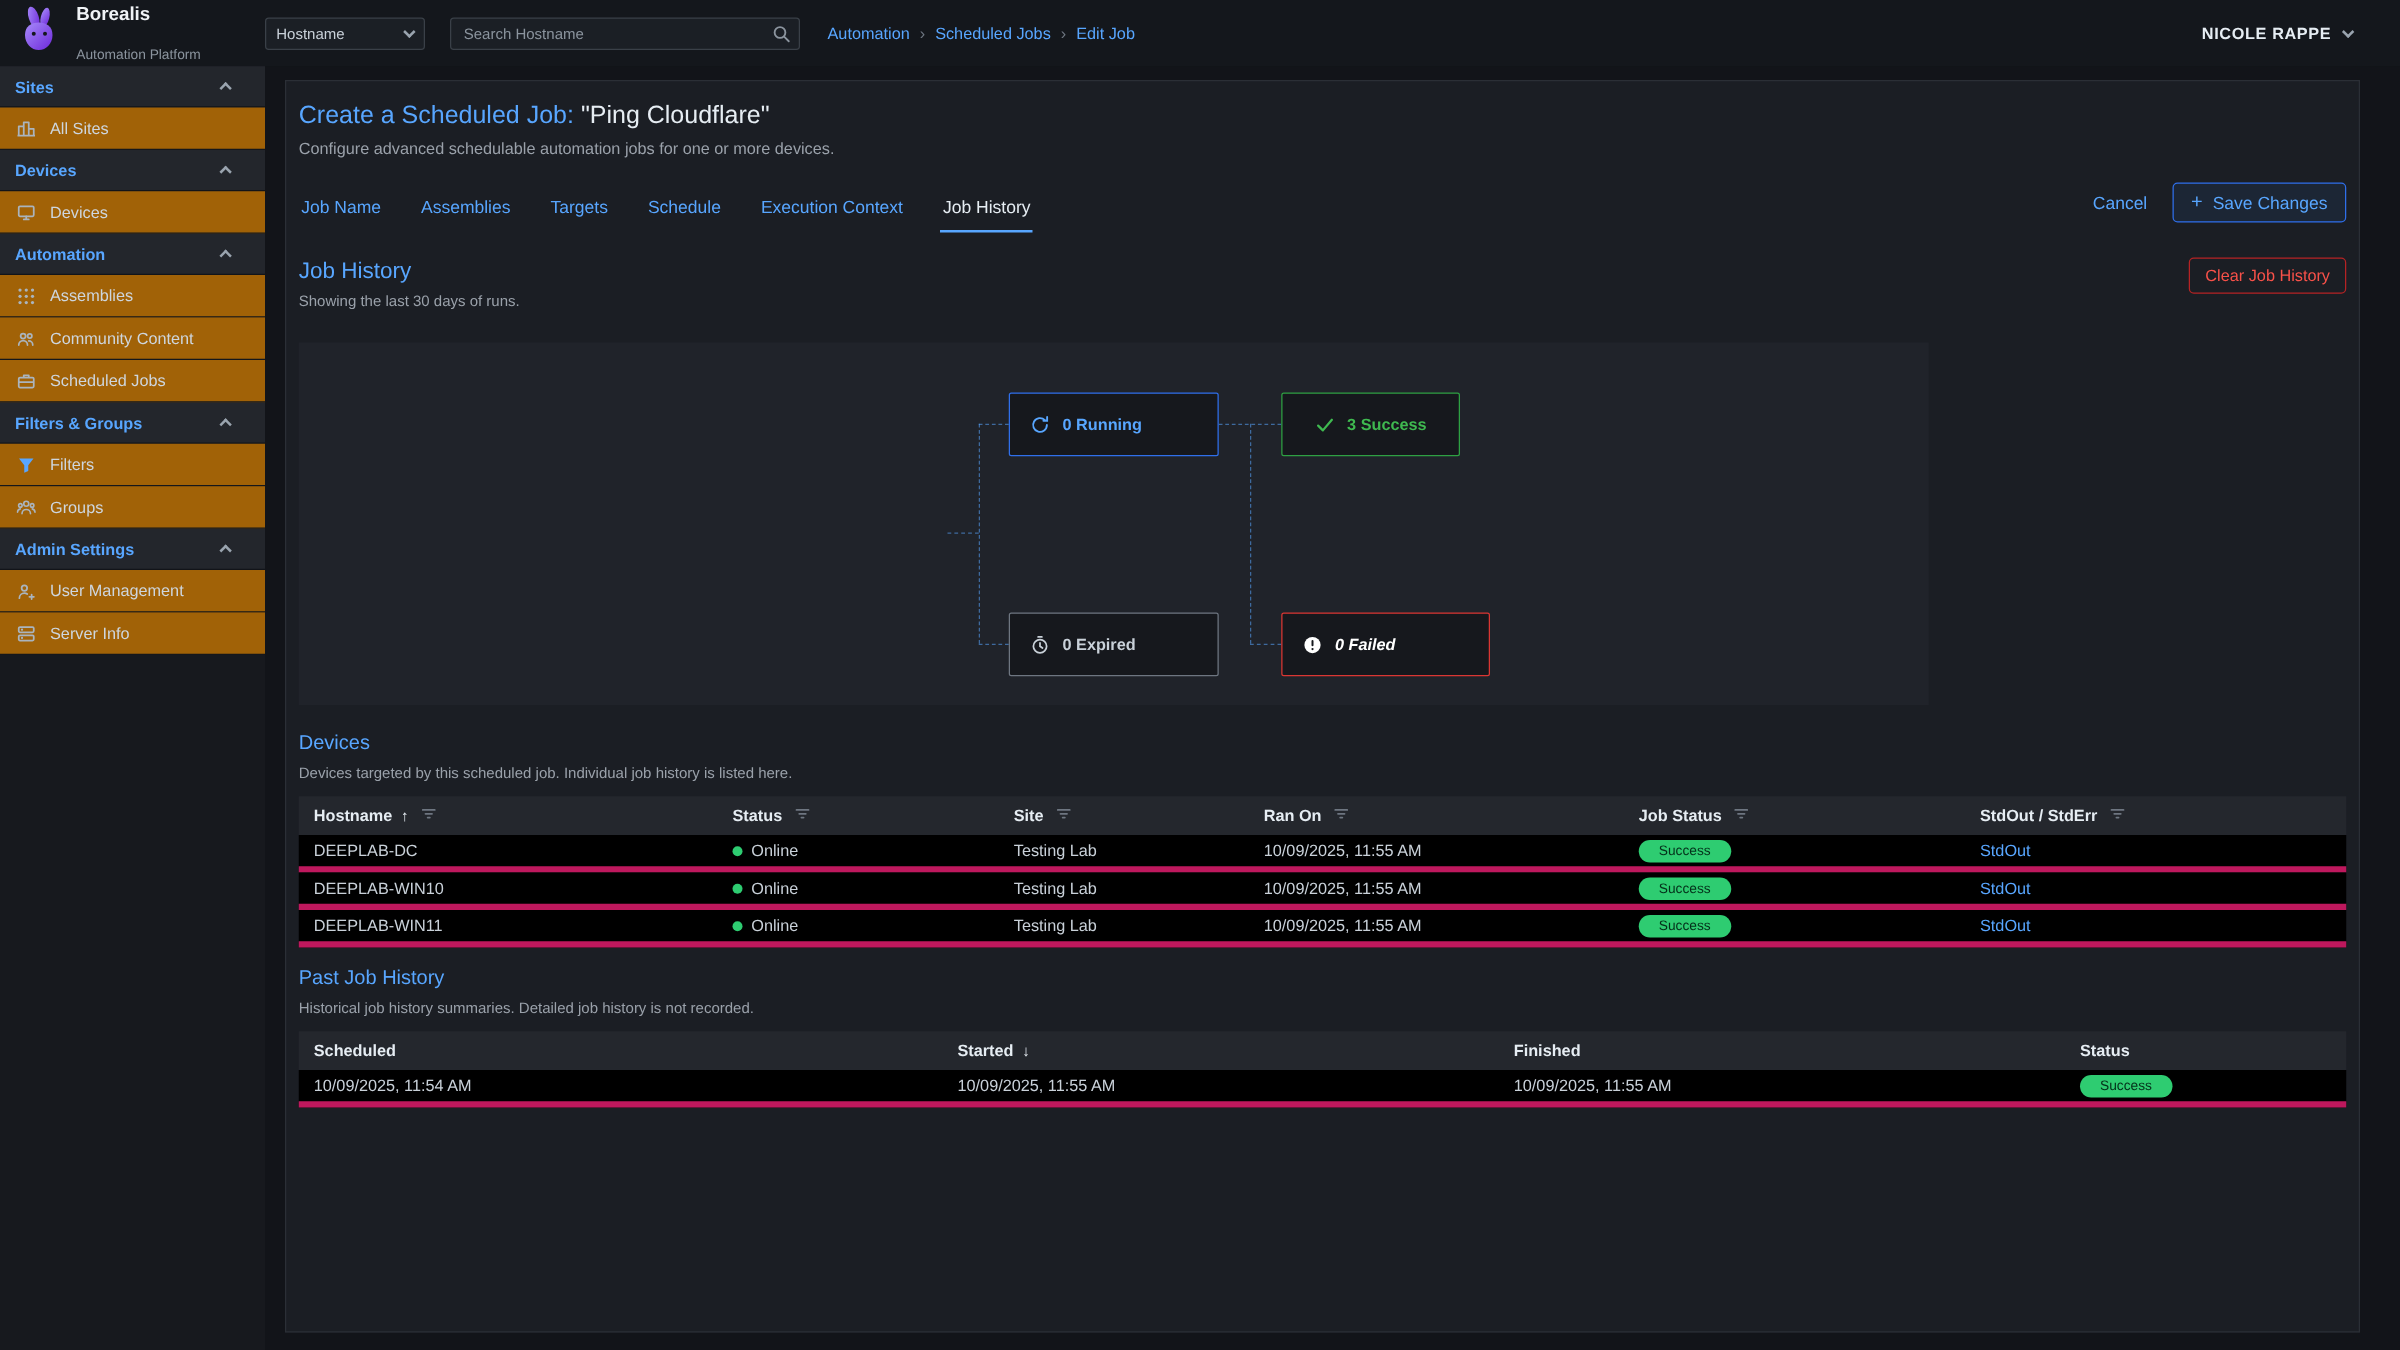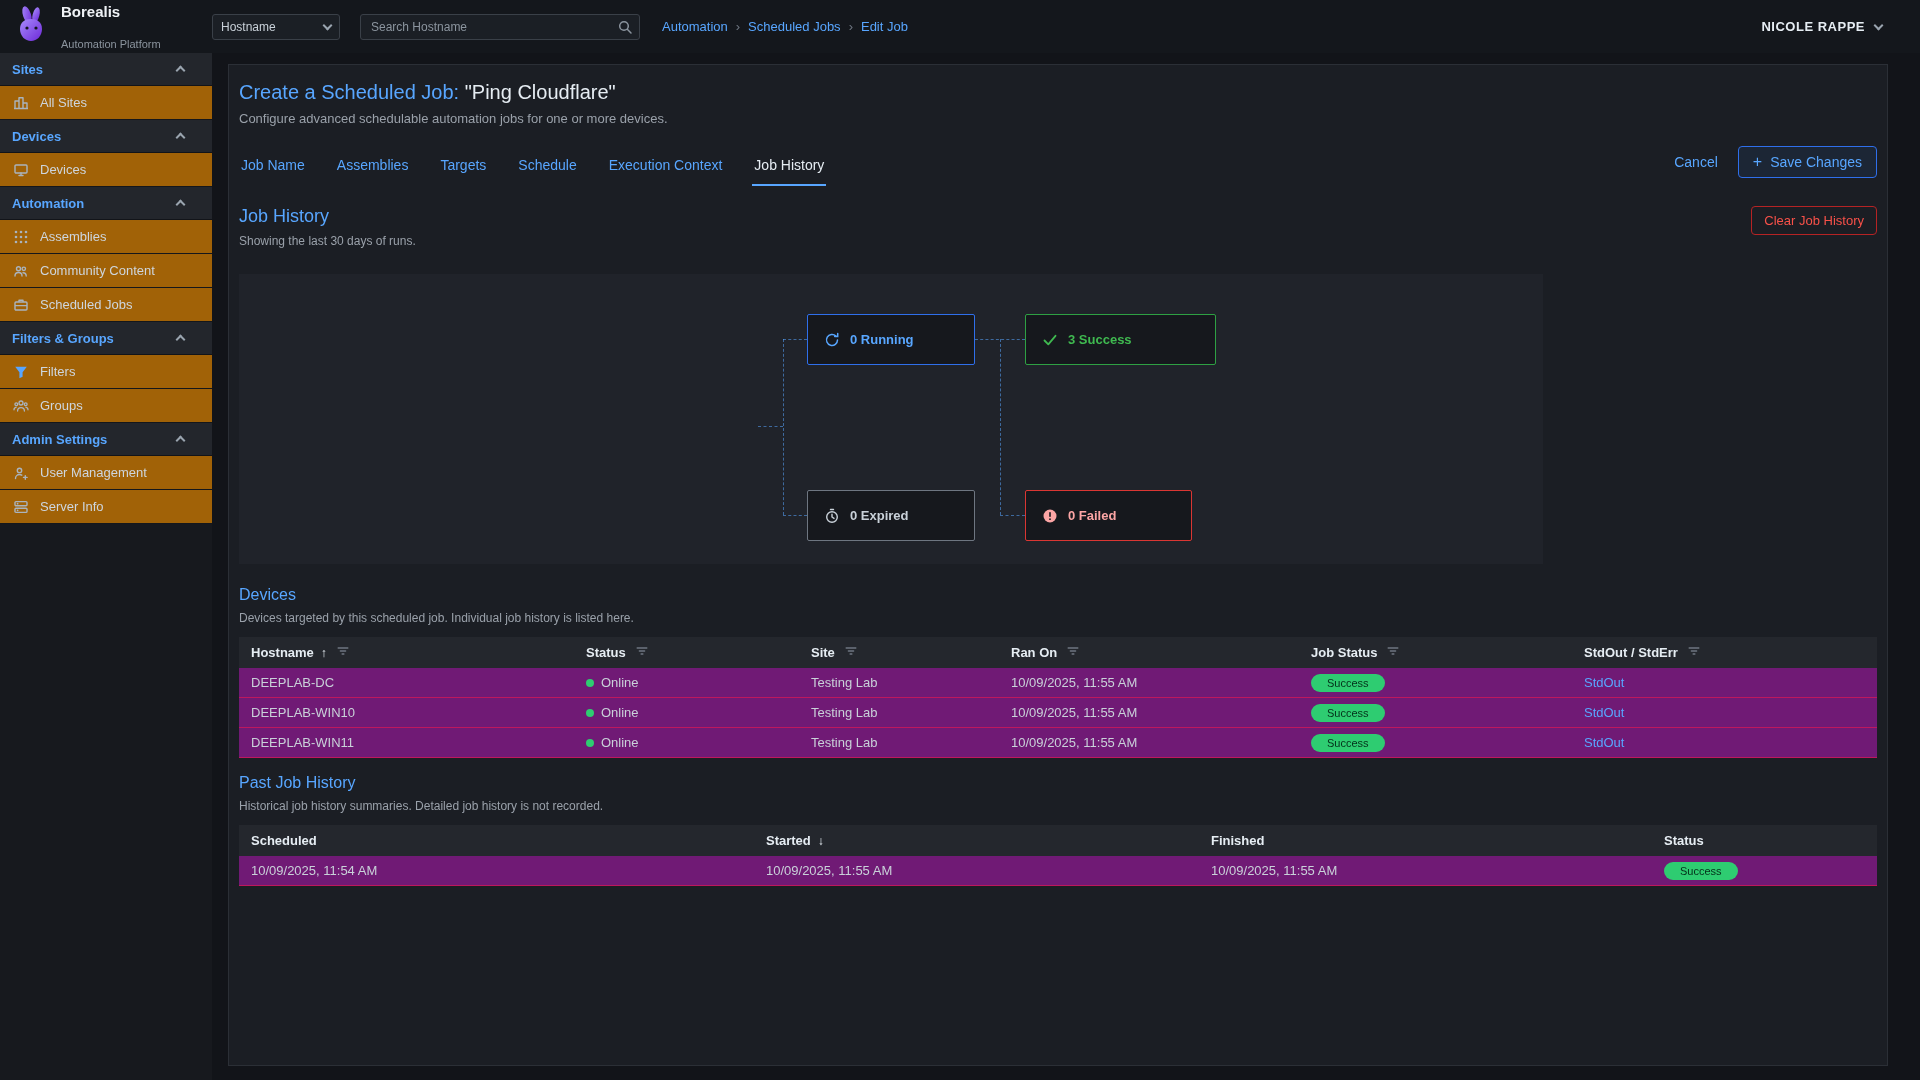--- a/index.html
+++ b/index.html
@@ -72,29 +72,29 @@
   .clear-btn { border:1px solid #b62324; color:#f85149; background:transparent; font-size:13px;
     padding:6px 12px; border-radius:4px; cursor:pointer; font-family:inherit; }
   
   .flow { position:relative; margin-top:26px; width:1304px; height:290px; background:#20232a; }
   .node { position:absolute; display:flex; align-items:center; gap:10px; padding:0 16px;
     height:51px; background:#16181d; border:1px solid #6e7681; border-radius:2px;
     font-size:13px; font-weight:bold; color:#c9d1d9; }
   .node .nicon { width:16px; height:16px; display:inline-flex; align-items:center; justify-content:center; }
   .node.running { border-color:#2f6feb; color:#58a6ff; }
   .node.success { border-color:#2ea043; color:#3fb950; }
-  .node.failed  { border-color:#da3633; color:#fca5a5; }
+  .node.failed  { border-color:#da3633; color:#ffffff;font-style:italic; }
   .hline { position:absolute; height:0; border-top:1px dashed rgba(88,166,255,0.55); }
   .vline { position:absolute; width:0; border-left:1px dashed rgba(88,166,255,0.55); }
   
   .tbl { margin-top:12px; font-size:13px; }
   .thead { background:#24272d; height:31px; display:grid; align-items:center; color:#e6edf3;
     font-weight:bold; }
-  .trow { height:30px; display:grid; align-items:center; border-bottom:1px solid #be185d;
-    background:#701a75; }
+  .trow { height:30px; display:grid; align-items:center; border-bottom:5px solid #be185d;
+    background:#000000; }
   .devices-grid { grid-template-columns:335px 225px 200px 300px 273px auto; }
   .past-grid { grid-template-columns:515px 445px 453px auto; }
   .cell { padding-left:12px; display:flex; align-items:center; gap:7px; }
   .sort-arrow { color:#e6edf3; font-size:12px; }
   .filter-icon { color:#6e7681; margin-left:2px; cursor:pointer; }
   .dot { width:8px; height:8px; border-radius:50%; background:#2ecc71; display:inline-block; }
   .pill { display:inline-block; background:#2ecc71; color:#04301a; font-size:11px; font-weight:normal;
     padding:3px 16px; border-radius:10px; cursor:pointer; }
   .linkcell a { color:#58a6ff; text-decoration:none; cursor:pointer; }
 </style>
@@ -321,21 +321,21 @@
 
       <div class="node running" style="left:568px; top:40px; width:168px;">
         <span class="nicon">
           <svg viewBox="0 0 16 16" width="16" height="16" fill="none" stroke="currentColor" stroke-width="1.5" stroke-linecap="round">
             <path d="M13.5 8a5.5 5.5 0 1 1-1.6-3.9"></path>
               <path d="M13.7 1.6v3h-3"></path>
           </svg>
           </span>
         <span>0 Running</span>
       </div>
-      <div class="node success" style="left:786px; top:40px; width:191px;">
+      <div class="node success" style="left:786px; top:40px; width:143px;justify-content:center;">
         <span class="nicon">
           <svg viewBox="0 0 16 16" width="16" height="16" fill="none" stroke="currentColor" stroke-width="1.8" stroke-linecap="round" stroke-linejoin="round">
             <path d="M2.5 8.5 6.3 12.3 13.5 3.8"></path>
           </svg>
           </span>
         <span>3 Success</span>
       </div>
       <div class="node expired" style="left:568px; top:216px; width:168px;">
         <span class="nicon">
           <svg viewBox="0 0 16 16" width="16" height="16" fill="none" stroke="currentColor" stroke-width="1.4" stroke-linecap="round">

